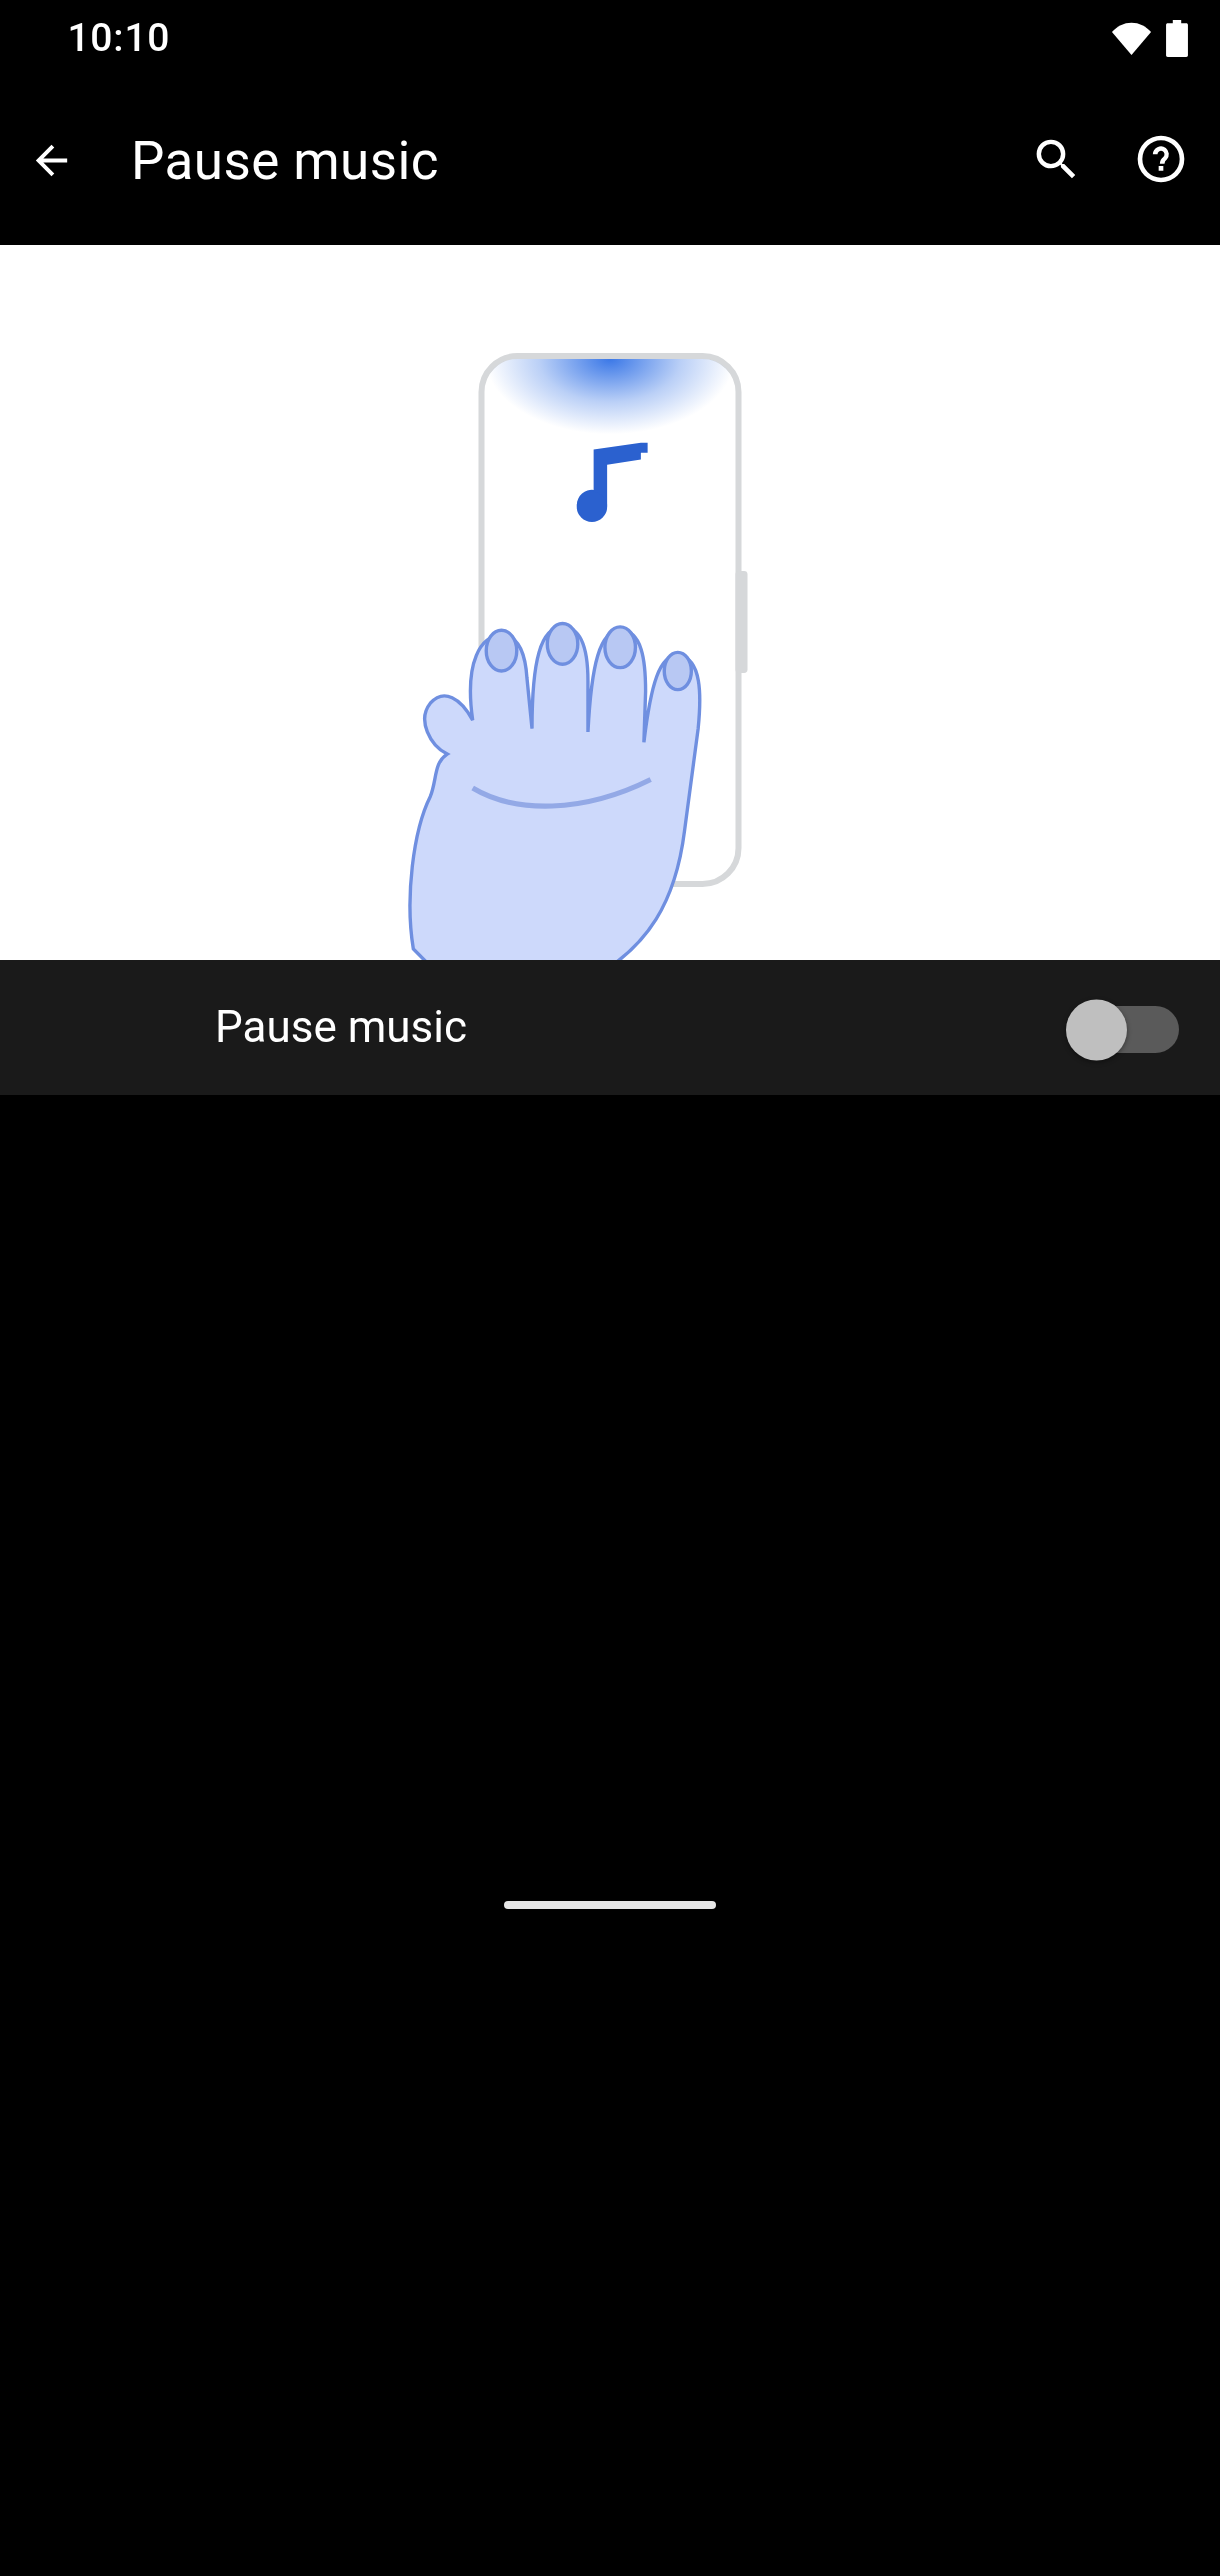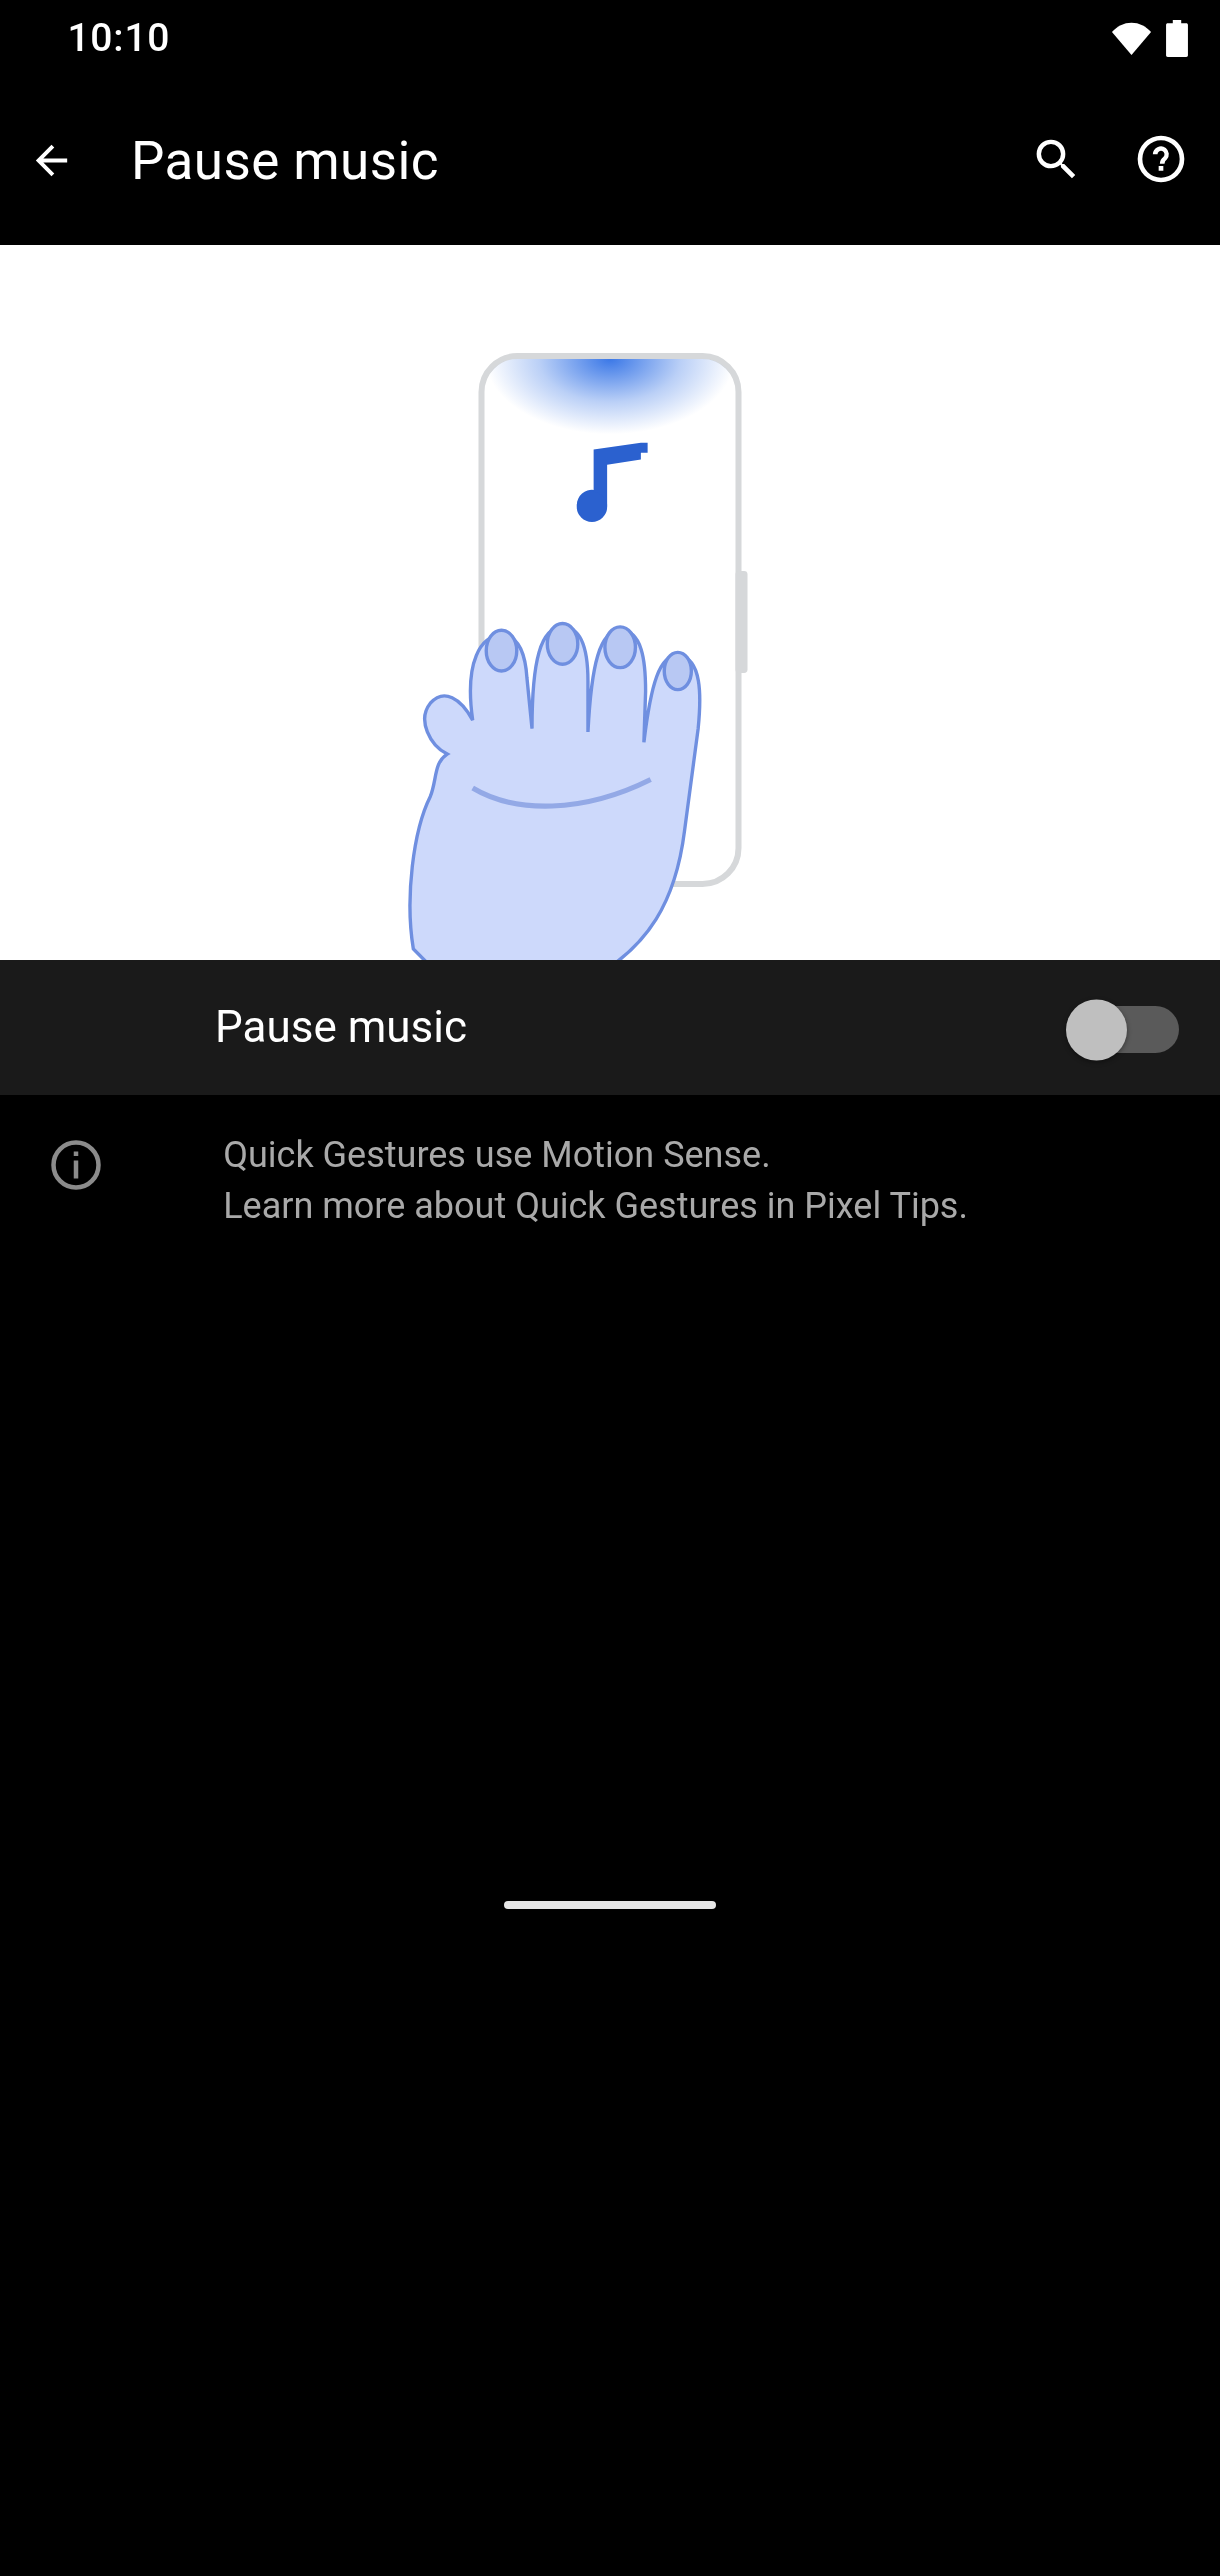--- a/index.html
+++ b/index.html
@@ -129,30 +129,17 @@
 
 <div class="setting-row">
   <div class="text-wrap">
     <div class="setting-title">Pause music</div>
   </div>
   <div class="switch">
     <div class="switch-thumb"></div>
   </div>
 </div>
 
-<div class="info-row">
-  <div class="info-icon">
-    <svg width="54" height="54" viewBox="0 0 24 24">
-          <circle cx="12" cy="12" r="10" fill="none" stroke="#8b8b8b" stroke-width="2"></circle>
-          <rect x="11" y="10" width="2" height="8" fill="#8b8b8b"></rect>
-          <rect x="11" y="6" width="2" height="2" fill="#8b8b8b"></rect>
-        </svg>
-  </div>
-  <div class="info-text">
-    <span>Quick Gestures use Motion Sense.</span><br>
-    <span>Learn more about Quick Gestures in Pixel Tips.</span>
-  </div>
-</div>
 
 <div class="home-indicator"></div>
 
 </div>
 
 
 </body></html>

